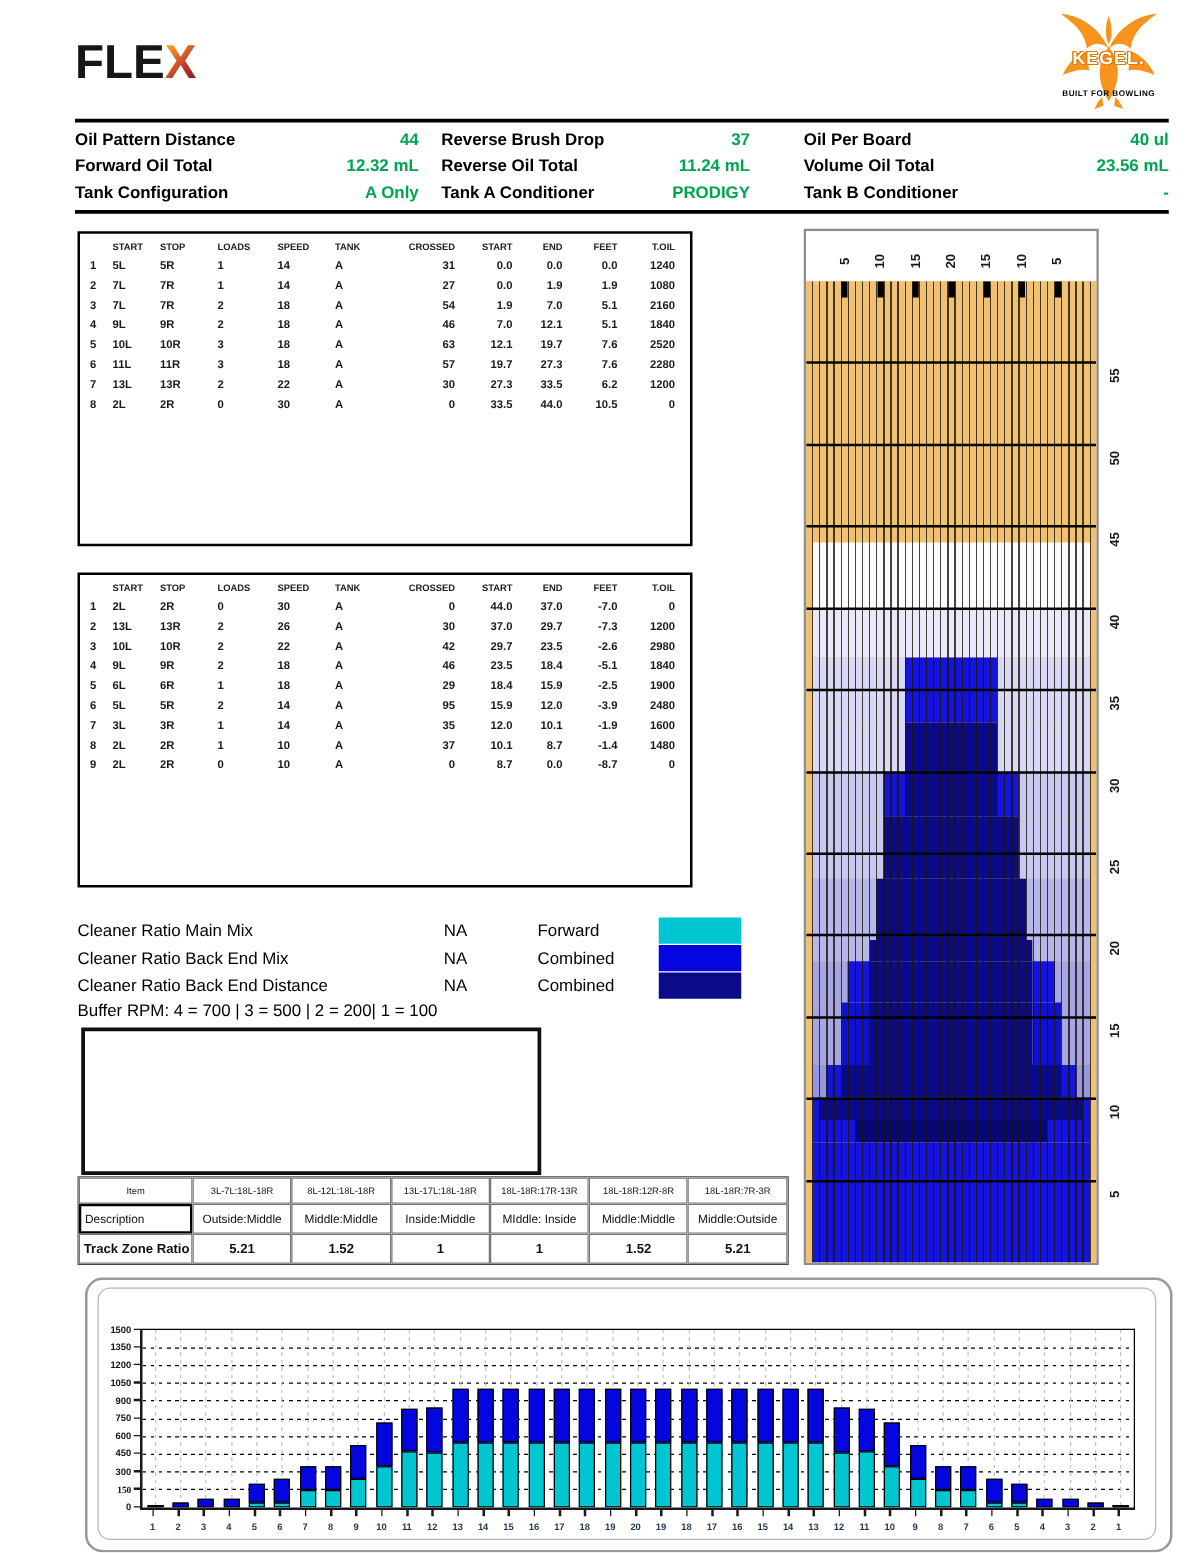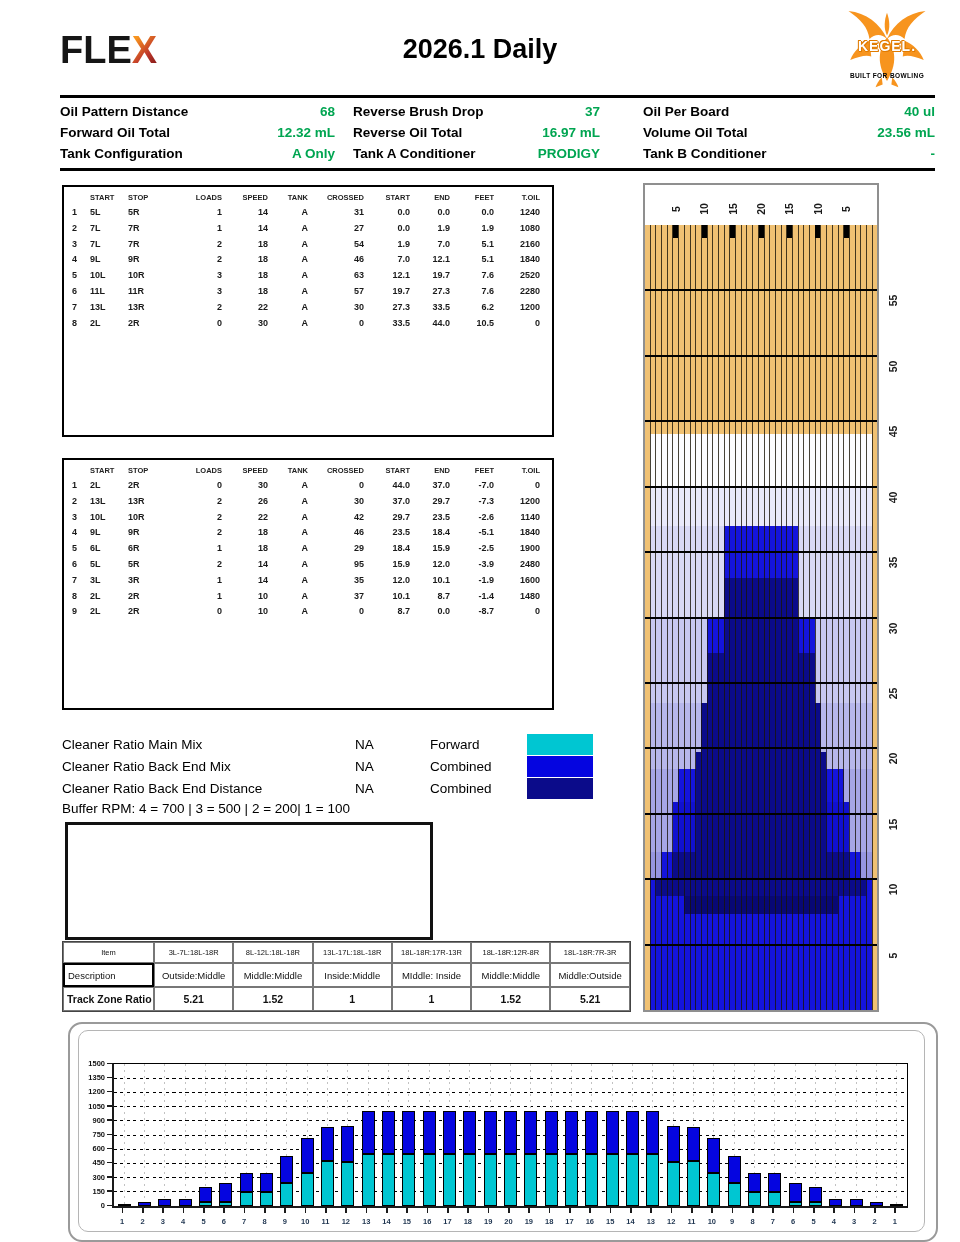--- a/index.html
+++ b/index.html
@@ -22,21 +22,21 @@
   .sum-label{font-weight:bold;font-size:13.5px;color:#000;}
   .sum-value{font-weight:bold;font-size:13.5px;color:#00a551;text-align:right;}
 
   
   .load-box{border:2px solid #000;width:492px;height:252px;background:#fff;box-sizing:border-box;padding:6px 0 0 8px;}
   #forward-box{left:62px;top:185px;}
   #reverse-box{left:62px;top:458px;}
   .load-grid{display:grid;grid-template-columns:18px 38px 46px 48px 46px 40px 60px 46px 40px 44px 46px;}
   .load-grid .hd{font-size:7.5px;font-weight:bold;color:#222;padding-bottom:3px;}
   .load-grid .cl{font-size:9px;font-weight:bold;color:#1a1a1a;line-height:15.8px;white-space:nowrap;}
-  .al-l{text-align:left;} .al-c{text-align:right;} .al-r{text-align:right;padding-right:4px;}
+  .al-l{text-align:left;} .al-c{text-align:left;} .al-r{text-align:right;padding-right:4px;}
 
   
   #cleaner{left:62px;top:733px;width:540px;font-size:13.5px;color:#000;}
   .cln-row{display:flex;height:22px;align-items:center;}
   .cln-label{width:293px;}
   .cln-value{width:75px;}
   .cln-leg{width:110px;}
   #legend-swatches{left:527px;top:734px;width:66px;}
   .leg-swatch{width:66px;height:21px;margin-bottom:1px;}
   #buffer-rpm{left:62px;top:801px;font-size:13.5px;color:#000;}
@@ -80,53 +80,52 @@
   .xtick-mark{position:absolute;width:1.5px;height:5px;background:#1a1a1a;}
   .xtick-label{position:absolute;width:16px;text-align:center;font-size:7.5px;font-weight:bold;color:#1f3550;}
 </style>
 </head>
 <body>
 
 <div id="page">
 
   <div class="abs" id="flex-logo"><span class="fle">FLE</span><span class="fx">X</span></div>
 
-  <div class="abs" id="page-title">2026.1 Daily</div>
 
   <div class="abs" id="kegel-logo">
     <svg width="88" height="84" viewBox="0 0 100 96">
       <g fill="#f7941e">
         <path d="M50 40 C42 22 26 10 6 8 C20 18 28 26 30 40 C36 34 44 34 50 40 Z"></path>
         <path d="M50 40 C58 22 74 10 94 8 C80 18 72 26 70 40 C64 34 56 34 50 40 Z"></path>
         <path d="M50 36 C46 28 47 18 50 10 C53 18 54 28 50 36 Z"></path>
         <path d="M30 42 C20 46 12 54 8 64 C18 60 26 58 32 60 Z"></path>
         <path d="M70 42 C80 46 88 54 92 64 C82 60 74 58 68 60 Z"></path>
         <path d="M50 38 C40 52 38 68 50 88 C62 68 60 52 50 38 Z"></path>
         <path d="M44 84 C40 88 38 92 37 95 L45 92 Z"></path>
         <path d="M56 84 C60 88 62 92 63 95 L55 92 Z"></path>
       </g>
     </svg>
   </div>
   <div class="abs" id="kegel-word">KEGEL.</div>
   <div class="abs" id="kegel-tag">BUILT FOR BOWLING</div>
 
   <div class="abs" id="summary">
       <div class="sum-label">Oil Pattern Distance</div>
-      <div class="sum-value">68</div>
+      <div class="sum-value">44</div>
       <div></div>
       <div class="sum-label">Reverse Brush Drop</div>
       <div class="sum-value">37</div>
       <div></div>
       <div class="sum-label">Oil Per Board</div>
       <div class="sum-value">40 ul</div>
       <div class="sum-label">Forward Oil Total</div>
       <div class="sum-value">12.32 mL</div>
       <div></div>
       <div class="sum-label">Reverse Oil Total</div>
-      <div class="sum-value">16.97 mL</div>
+      <div class="sum-value">11.24 mL</div>
       <div></div>
       <div class="sum-label">Volume Oil Total</div>
       <div class="sum-value">23.56 mL</div>
       <div class="sum-label">Tank Configuration</div>
       <div class="sum-value">A Only</div>
       <div></div>
       <div class="sum-label">Tank A Conditioner</div>
       <div class="sum-value">PRODIGY</div>
       <div></div>
       <div class="sum-label">Tank B Conditioner</div>
@@ -275,21 +274,21 @@
         <div class="cl al-l">3</div>
         <div class="cl al-l">10L</div>
         <div class="cl al-l">10R</div>
         <div class="cl al-c">2</div>
         <div class="cl al-c">22</div>
         <div class="cl al-c">A</div>
         <div class="cl al-r">42</div>
         <div class="cl al-r">29.7</div>
         <div class="cl al-r">23.5</div>
         <div class="cl al-r">-2.6</div>
-        <div class="cl al-r">1140</div>
+        <div class="cl al-r">2980</div>
         <div class="cl al-l">4</div>
         <div class="cl al-l">9L</div>
         <div class="cl al-l">9R</div>
         <div class="cl al-c">2</div>
         <div class="cl al-c">18</div>
         <div class="cl al-c">A</div>
         <div class="cl al-r">46</div>
         <div class="cl al-r">23.5</div>
         <div class="cl al-r">18.4</div>
         <div class="cl al-r">-5.1</div>
@@ -645,21 +644,21 @@
       <div class="grid-v" style="left: 741.667px;"></div>
       <div class="bar-seg" style="left: 735.667px; width: 13px; bottom: 0px; height: 7.1px; background: rgb(5, 5, 224);"></div>
       <div class="grid-v" style="left: 762px;"></div>
       <div class="bar-seg" style="left: 756px; width: 13px; bottom: 0px; height: 3.78667px; background: rgb(5, 5, 224);"></div>
       <div class="grid-v" style="left: 782.333px;"></div>
       <div class="bar-seg" style="left: 776.333px; width: 13px; bottom: 0px; height: 0.946667px; background: rgb(5, 5, 224);"></div>
     </div>
   <div class="abs" id="chart-decor" style="left:0;top:0;width:0;height:0;">
       <div class="abs ytick-label" style="left: 75px; top: 1201px;">0</div>
       <div class="abs ytick-mark" style="left: 107px; top: 1204.5px;"></div>
-      <div class="abs ytick-label" style="left: 75px; top: 1186.8px;">150</div>
+      <div class="abs ytick-label" style="left: 75px; top: 1186.8px; font-family: Liberation Serif, serif;">150</div>
       <div class="abs ytick-mark" style="left: 107px; top: 1190.3px;"></div>
       <div class="abs ytick-label" style="left: 75px; top: 1172.6px;">300</div>
       <div class="abs ytick-mark" style="left: 107px; top: 1176.1px;"></div>
       <div class="abs ytick-label" style="left: 75px; top: 1158.4px;">450</div>
       <div class="abs ytick-mark" style="left: 107px; top: 1161.9px;"></div>
       <div class="abs ytick-label" style="left: 75px; top: 1144.2px;">600</div>
       <div class="abs ytick-mark" style="left: 107px; top: 1147.7px;"></div>
       <div class="abs ytick-label" style="left: 75px; top: 1130px;">750</div>
       <div class="abs ytick-mark" style="left: 107px; top: 1133.5px;"></div>
       <div class="abs ytick-label" style="left: 75px; top: 1115.8px;">900</div>

